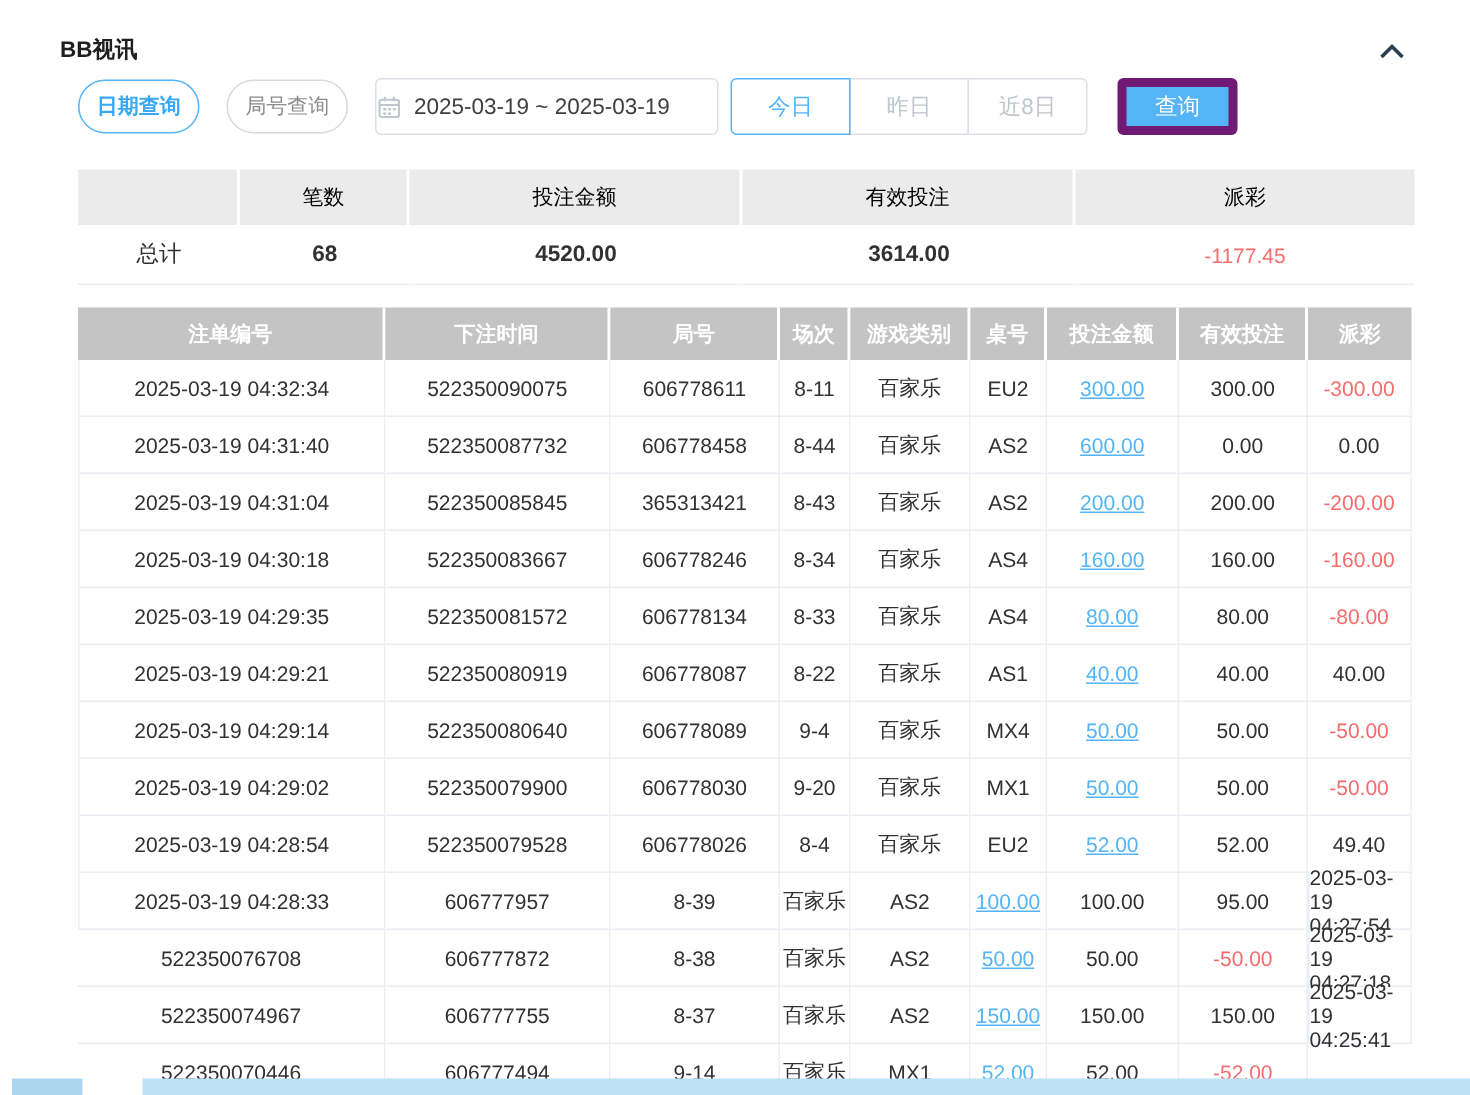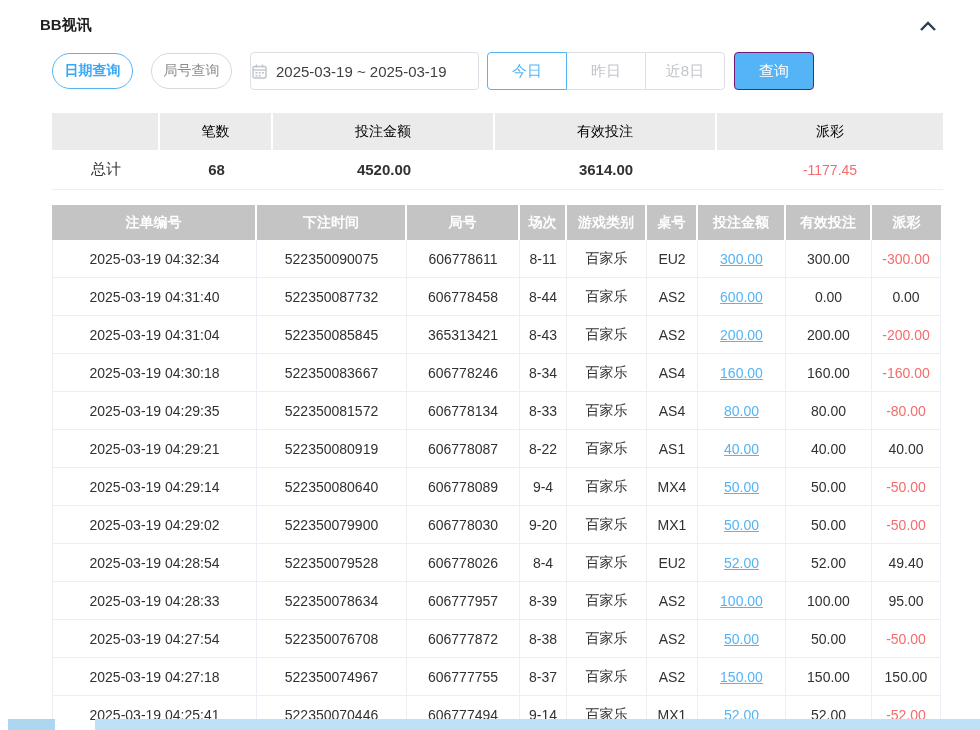--- a/index.html
+++ b/index.html
@@ -1,19 +1,19 @@
 <!DOCTYPE html>
 <html><head>
 <meta charset="utf-8">
 <style>
   * { margin:0; padding:0; box-sizing:border-box; }
   html,body { width:980px; height:730px; background:#fff; overflow:hidden; }
   body { font-family:"Liberation Sans","DejaVu Sans",sans-serif; color:#303133; position:relative; }
 
-  .panel-header { position:absolute; top:16px; left:40px; right:40px; height:20px; }
+  .panel-header { position:absolute; top:24px; left:40px; right:40px; height:20px; }
   .page-title { font-size:15px; font-weight:700; color:#1f1f1f; }
   .collapse-btn { position:absolute; right:0; top:0; width:24px; height:20px; display:flex; align-items:center; justify-content:center; cursor:pointer; }
 
   .filters { position:absolute; top:52px; left:52px; height:38px; display:flex; align-items:center; }
   .pill { height:36px; width:81px; border-radius:18px; background:#fff; border:1px solid #d9d9d9;
           color:#8c8c8c; font-size:14px; font-family:inherit; cursor:pointer; }
   .pill.active { border-color:#54b4f5; color:#3aa9f5; font-weight:700; }
   .pill + .pill { margin-left:18px;text-align:center; }
 
   .date-picker { margin-left:18px; width:229px; height:38px; border:1px solid #dcdfe6; border-radius:4px;
@@ -21,21 +21,21 @@
   .date-picker .cal { display:flex; margin-right:9px; }
   .date-value { font-size:15px; color:#404040; }
 
   .quick-group { margin-left:8px; display:flex; height:38px;border-radius:8px; }
   .quick { width:80px; height:38px; background:#fff; border:1px solid #dcdfe6; color:#c0c4cc;
            font-size:15px; font-family:inherit; cursor:pointer; margin-left:-1px; position:relative; }
   .quick:first-child { border-radius:4px 0 0 4px; margin-left:0; }
   .quick:last-child { border-radius:0 4px 4px 0; }
   .quick.active { border-color:#54b4f5; color:#54b4f5; z-index:1; }
 
-  .search-btn { margin-left:9px; width:80px; height:38px; background:#54b4f5; border:1px solid #701a75;
+  .search-btn { margin-left:20px; width:80px; height:38px; background:#54b4f5; border:6px solid #701a75;
                 border-radius:4px; color:#fff; font-size:15px; font-family:inherit; cursor:pointer; }
 
   .summary-grid { position:absolute; top:113px; left:52px; width:891px; display:grid;
                   grid-template-columns:108px 113px 222px 222px 226px; }
   .records-grid { position:absolute; top:205px; left:52px; width:889px; display:grid;
                   grid-template-columns:205px 150px 113px 47px 80px 51px 88px 86px 69px; }
 
   .cell { display:flex; align-items:center; justify-content:center; font-size:14px; }
   .s-head { height:37px; background:#ebebeb; color:#000000; }
   .s-body { height:40px; background:#fff; border-bottom:1px solid #ebeef5; }
@@ -206,21 +206,20 @@
     <div class="cell r-body">606778026</div>
     <div class="cell r-body">8-4</div>
     <div class="cell r-body">百家乐</div>
     <div class="cell r-body">EU2</div>
     <div class="cell r-body">
       <a class="bet-link">52.00</a>
     </div>
     <div class="cell r-body">52.00</div>
     <div class="cell r-body">49.40</div>
     <div class="cell r-body first">2025-03-19 04:28:33</div>
-    <div class="cell r-body">522350078634</div>
     <div class="cell r-body">606777957</div>
     <div class="cell r-body">8-39</div>
     <div class="cell r-body">百家乐</div>
     <div class="cell r-body">AS2</div>
     <div class="cell r-body">
       <a class="bet-link">100.00</a>
     </div>
     <div class="cell r-body">100.00</div>
     <div class="cell r-body">95.00</div>
     <div class="cell r-body first">2025-03-19 04:27:54</div>

